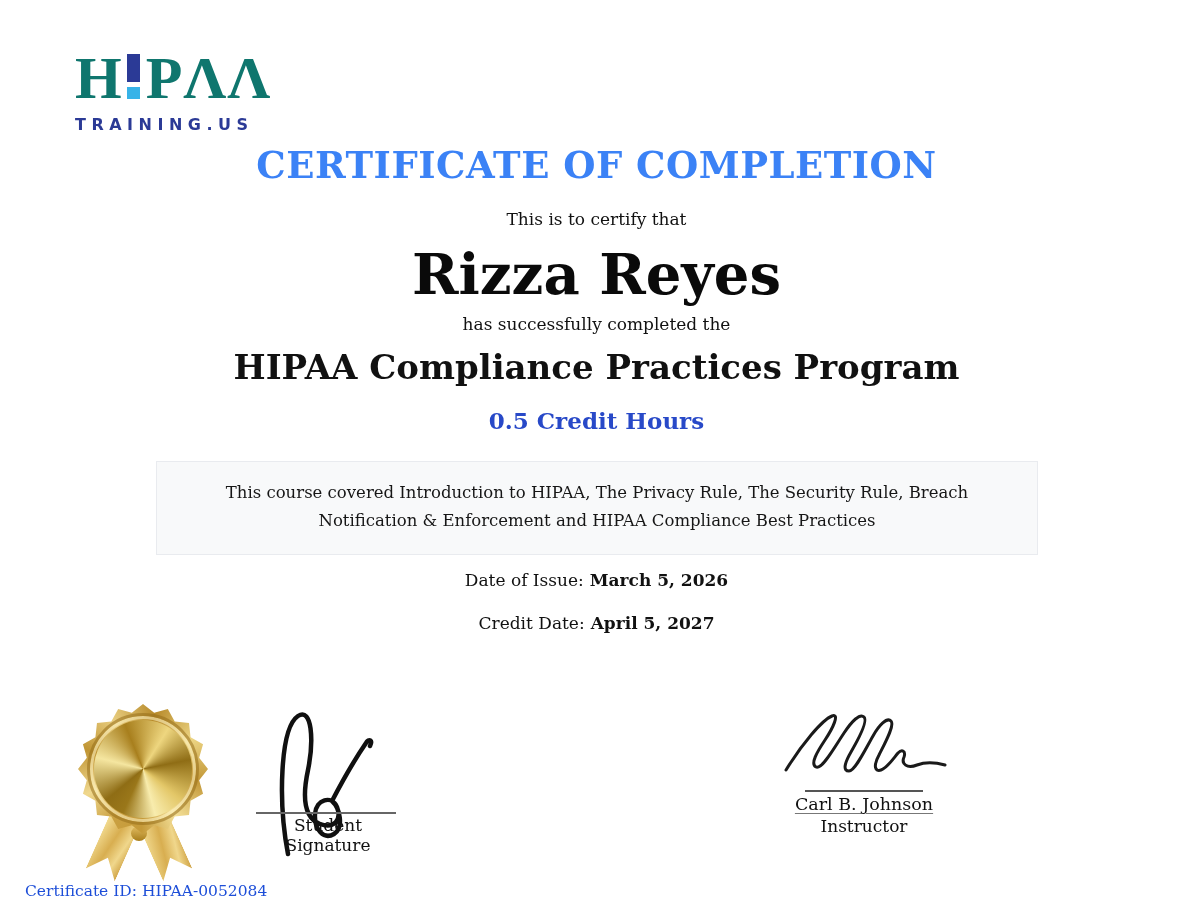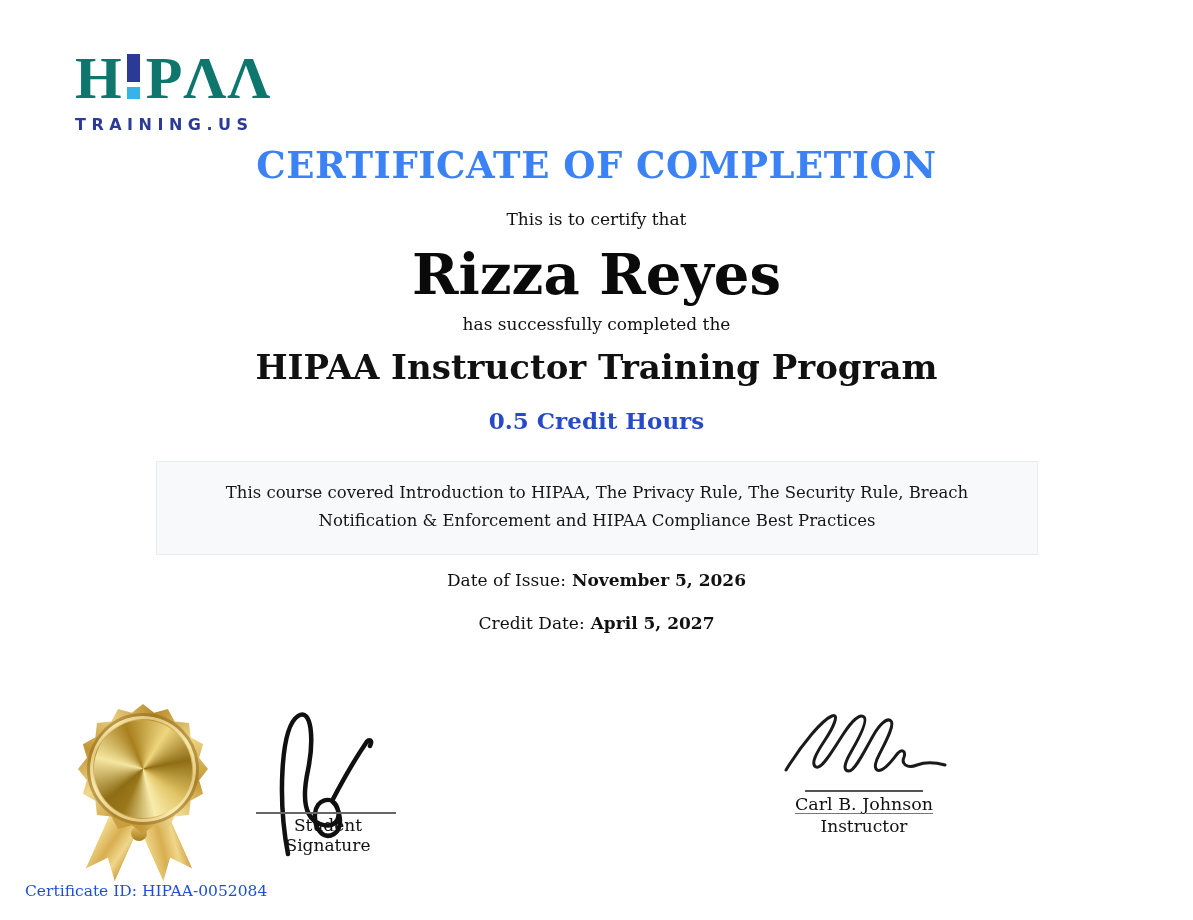--- a/index.html
+++ b/index.html
@@ -80,29 +80,29 @@
 
   <div class="logo">
     <div class="logo-word"><span>H</span><span class="excl"><span class="excl-bar"></span><span class="excl-dot"></span></span><span>PΛΛ</span></div>
     <div class="logo-tagline">TRAINING.US</div>
   </div>
 
   <div class="cline title">CERTIFICATE OF COMPLETION</div>
   <div class="cline certify">This is to certify that</div>
   <div class="cline student-name">Rizza Reyes</div>
   <div class="cline completed">has successfully completed the</div>
-  <div class="cline program">HIPAA Instructor Training Program</div>
+  <div class="cline program">HIPAA Compliance Practices Program</div>
   <div class="cline credit">0.5 Credit Hours</div>
 
   <div class="summary-box">
     <span>This course covered Introduction to HIPAA, The Privacy Rule, The Security Rule, Breach Notification &amp; Enforcement and HIPAA Compliance Best Practices</span>
   </div>
 
   <div class="cline issue-line">
-    <span>Date of Issue:</span><span class="date-value">November 5, 2026</span>
+    <span>Date of Issue:</span><span class="date-value">March 5, 2026</span>
   </div>
   <div class="cline expiry-line">
     <span>Credit Date:</span><span class="date-value">April 5, 2027</span>
   </div>
 
   <div class="medal">
     <div class="ribbon ribbon-left"></div>
     <div class="ribbon ribbon-right"></div>
     <div class="seal-knob"></div>
     <div class="seal">

